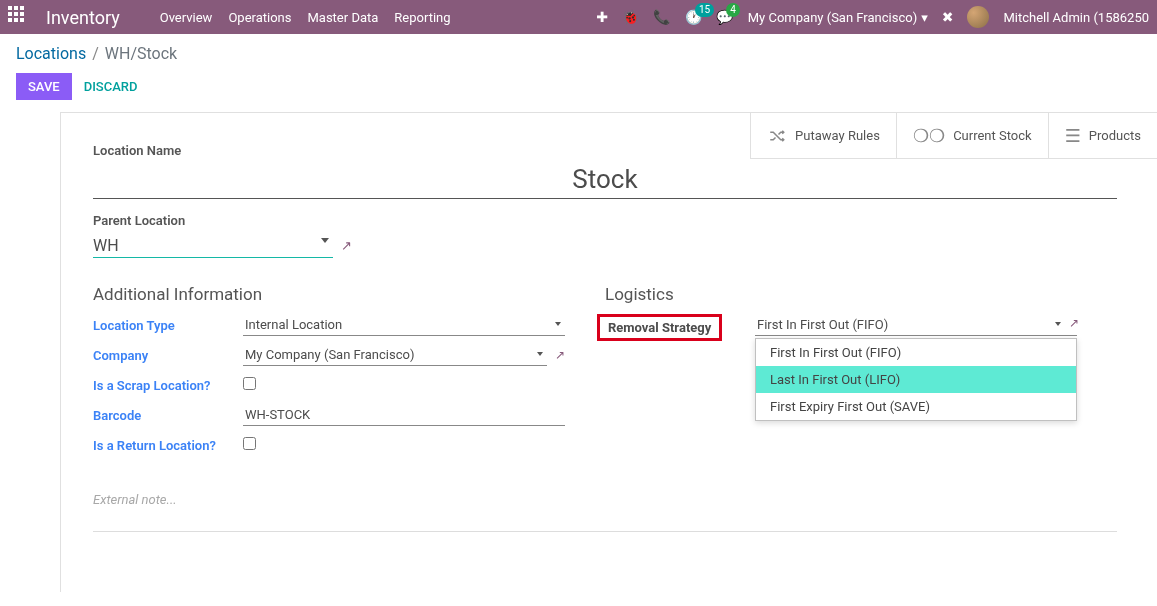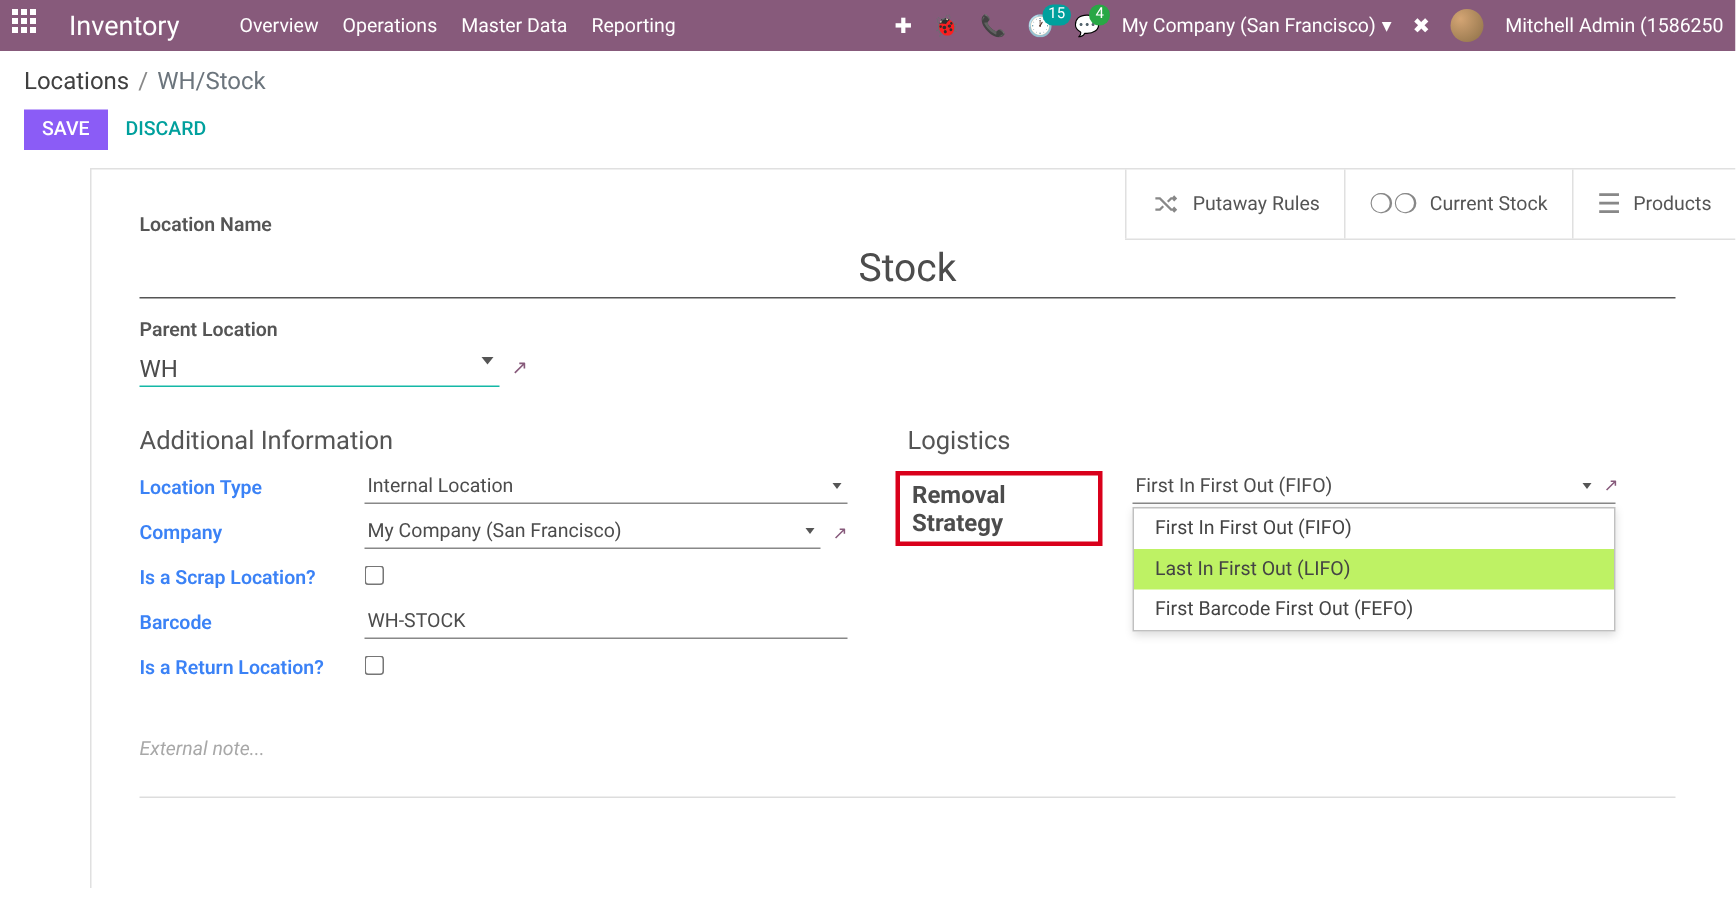--- a/index.html
+++ b/index.html
@@ -12,21 +12,21 @@
   .nav-menu { display: flex; gap: 16px; }
   .nav-menu span { cursor:pointer; font-size:13px; }
   .top-right { margin-left: auto; display: flex; align-items: center; gap: 14px; }
   .icon-btn { cursor: pointer; position:relative; font-size:14px;}
   .badge { position:absolute; top:-6px; left:10px; background:#00a09d; color:#fff; font-size:10px; padding:0 4px; border-radius:8px; line-height:14px; }
   .badge.green { background:#28a745; }
   .company-sel { display:flex; align-items:center; gap:4px; cursor:pointer; font-size:13px;}
   .avatar { width:22px; height:22px; border-radius:50%; background: radial-gradient(circle at 30% 30%, #d4a574, #8b6f47); }
   
   .breadcrumb-row { padding: 10px 16px 4px; display:flex; align-items:center; gap:6px; font-size:16px; }
-  .breadcrumb-row a { color: #404040; text-decoration:none; }
+  .breadcrumb-row a { color: #0369a1; text-decoration:none; }
   .breadcrumb-row .sep { color:#888; }
   .breadcrumb-row .cur { color:#6c757d; }
   
   .action-row { padding: 6px 16px 12px; display:flex; align-items:center; gap:12px; }
   .btn-primary { background:#8b5cf6; color:#fff; border:none; padding:6px 12px; font-size:13px; font-weight:500; cursor:pointer; }
   .btn-link { background:none; border:none; color:#00a09d; font-size:13px; font-weight:500; cursor:pointer; }
   
   .form-sheet-wrap { padding-left: 60px; }
   .form-sheet { background:#fff; border-left:1px solid #e0e0e0; border-top:1px solid #e0e0e0; min-height:480px; position:relative; }
   
@@ -51,31 +51,31 @@
   
   .fld-row { display:flex; align-items:center; margin-bottom:8px; min-height:22px; }
   .fld-row .lbl { width:150px; font-size:13px; color:#3b82f6; font-weight:600; }
   .fld-row .ctrl { flex:1; position:relative; }
   .sel-input { width:100%; border:none; border-bottom:1px solid #888; padding:3px 18px 3px 2px; font-size:13px; color:#4c4c4c; outline:none; background:transparent; }
   .sel-caret { position:absolute; right:4px; top:8px; width:0; height:0; border-left:3px solid transparent; border-right:3px solid transparent; border-top:4px solid #555; }
   .chk { width:13px; height:13px; }
   .txt-input { border:none; border-bottom:1px solid #888; padding:3px 2px; font-size:13px; width:100%; outline:none; color:#4c4c4c;}
   
   .highlight-box { border:3px solid #d9001b; padding:3px 8px; margin-left:-8px; margin-right:20px; display:inline-block; }
-  .highlight-box .lbl2 { font-size:16px; font-weight:700; color:#4c4c4c; }
+  .highlight-box .lbl2 { font-size:13px; font-weight:700; color:#4c4c4c; }
   
   .logistics-row { display:flex; align-items:flex-start; }
   .log-label-col { width:150px; }
   .log-ctrl-col { flex:1; position:relative; }
   .caret-sm { position:absolute; right:16px; top:8px; width:0; height:0; border-left:3px solid transparent; border-right:3px solid transparent; border-top:4px solid #555; }
   .ext-sm { position:absolute; right:-2px; top:2px; color:#875a7b; font-size:12px; }
   
   .dropdown { position:absolute; top:24px; left:0; right:0; background:#fff; border:1px solid #c0c0c0; box-shadow:0 2px 6px rgba(0,0,0,.15); z-index:10; }
   .dd-item { padding:6px 14px; font-size:13px; color:#444; cursor:pointer; }
-  .dd-item.hover { background:#bef264; }
+  .dd-item.hover { background:#5eead4; }
   
   .note-area { margin-top:28px; color:#a8a8a8; font-style:italic; font-size:13px; }
   .hr { border:none; border-top:1px solid #ddd; margin-top:24px; }
   
   svg.shuffle { width:20px; height:18px; }
 </style>
 </head>
 <body>
 
 <div class="topbar">
@@ -202,21 +202,21 @@
                 <span class="lbl2">Removal Strategy</span>
               </span>
             </div>
             <div class="log-ctrl-col">
               <input class="sel-input" style="padding-right: 30px;" value="First In First Out (FIFO)">
               <span class="caret-sm"></span>
               <span class="ext-sm">↗</span>
               <div class="dropdown">
                 <div class="dd-item">First In First Out (FIFO)</div>
                 <div class="dd-item hover">Last In First Out (LIFO)</div>
-                <div class="dd-item">First Barcode First Out (FEFO)</div>
+                <div class="dd-item">First Expiry First Out (SAVE)</div>
               </div>
             </div>
           </div>
         </div>
       </div>
       
       <div class="note-area">External note...</div>
       <hr class="hr">
     </div>
   </div>

